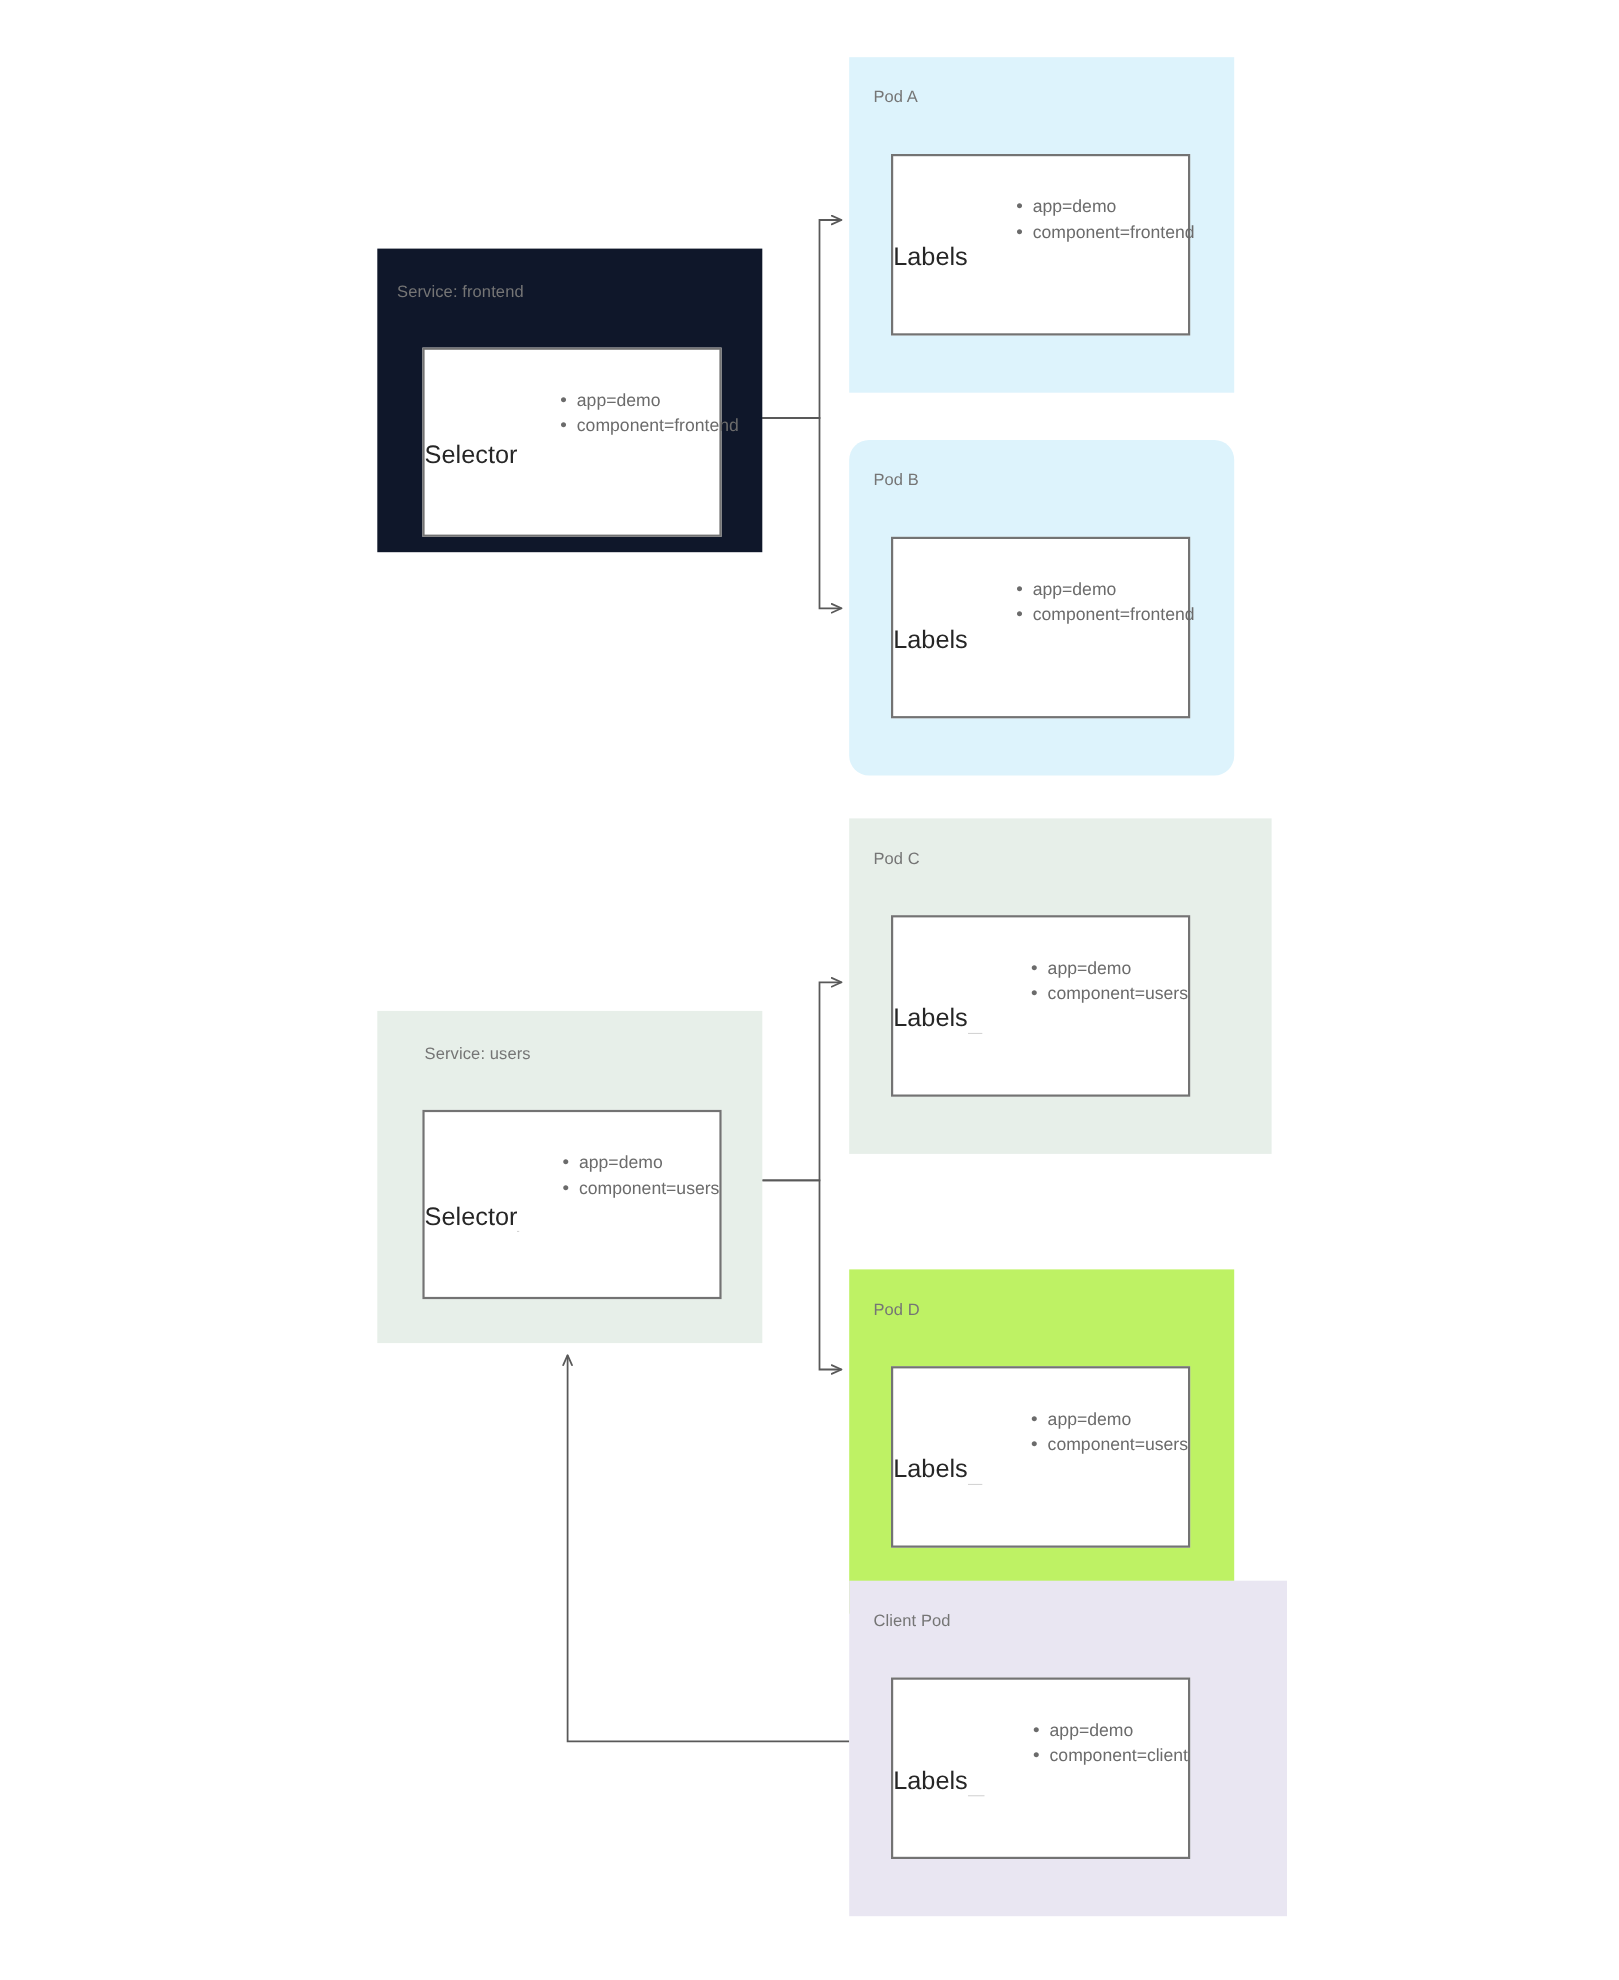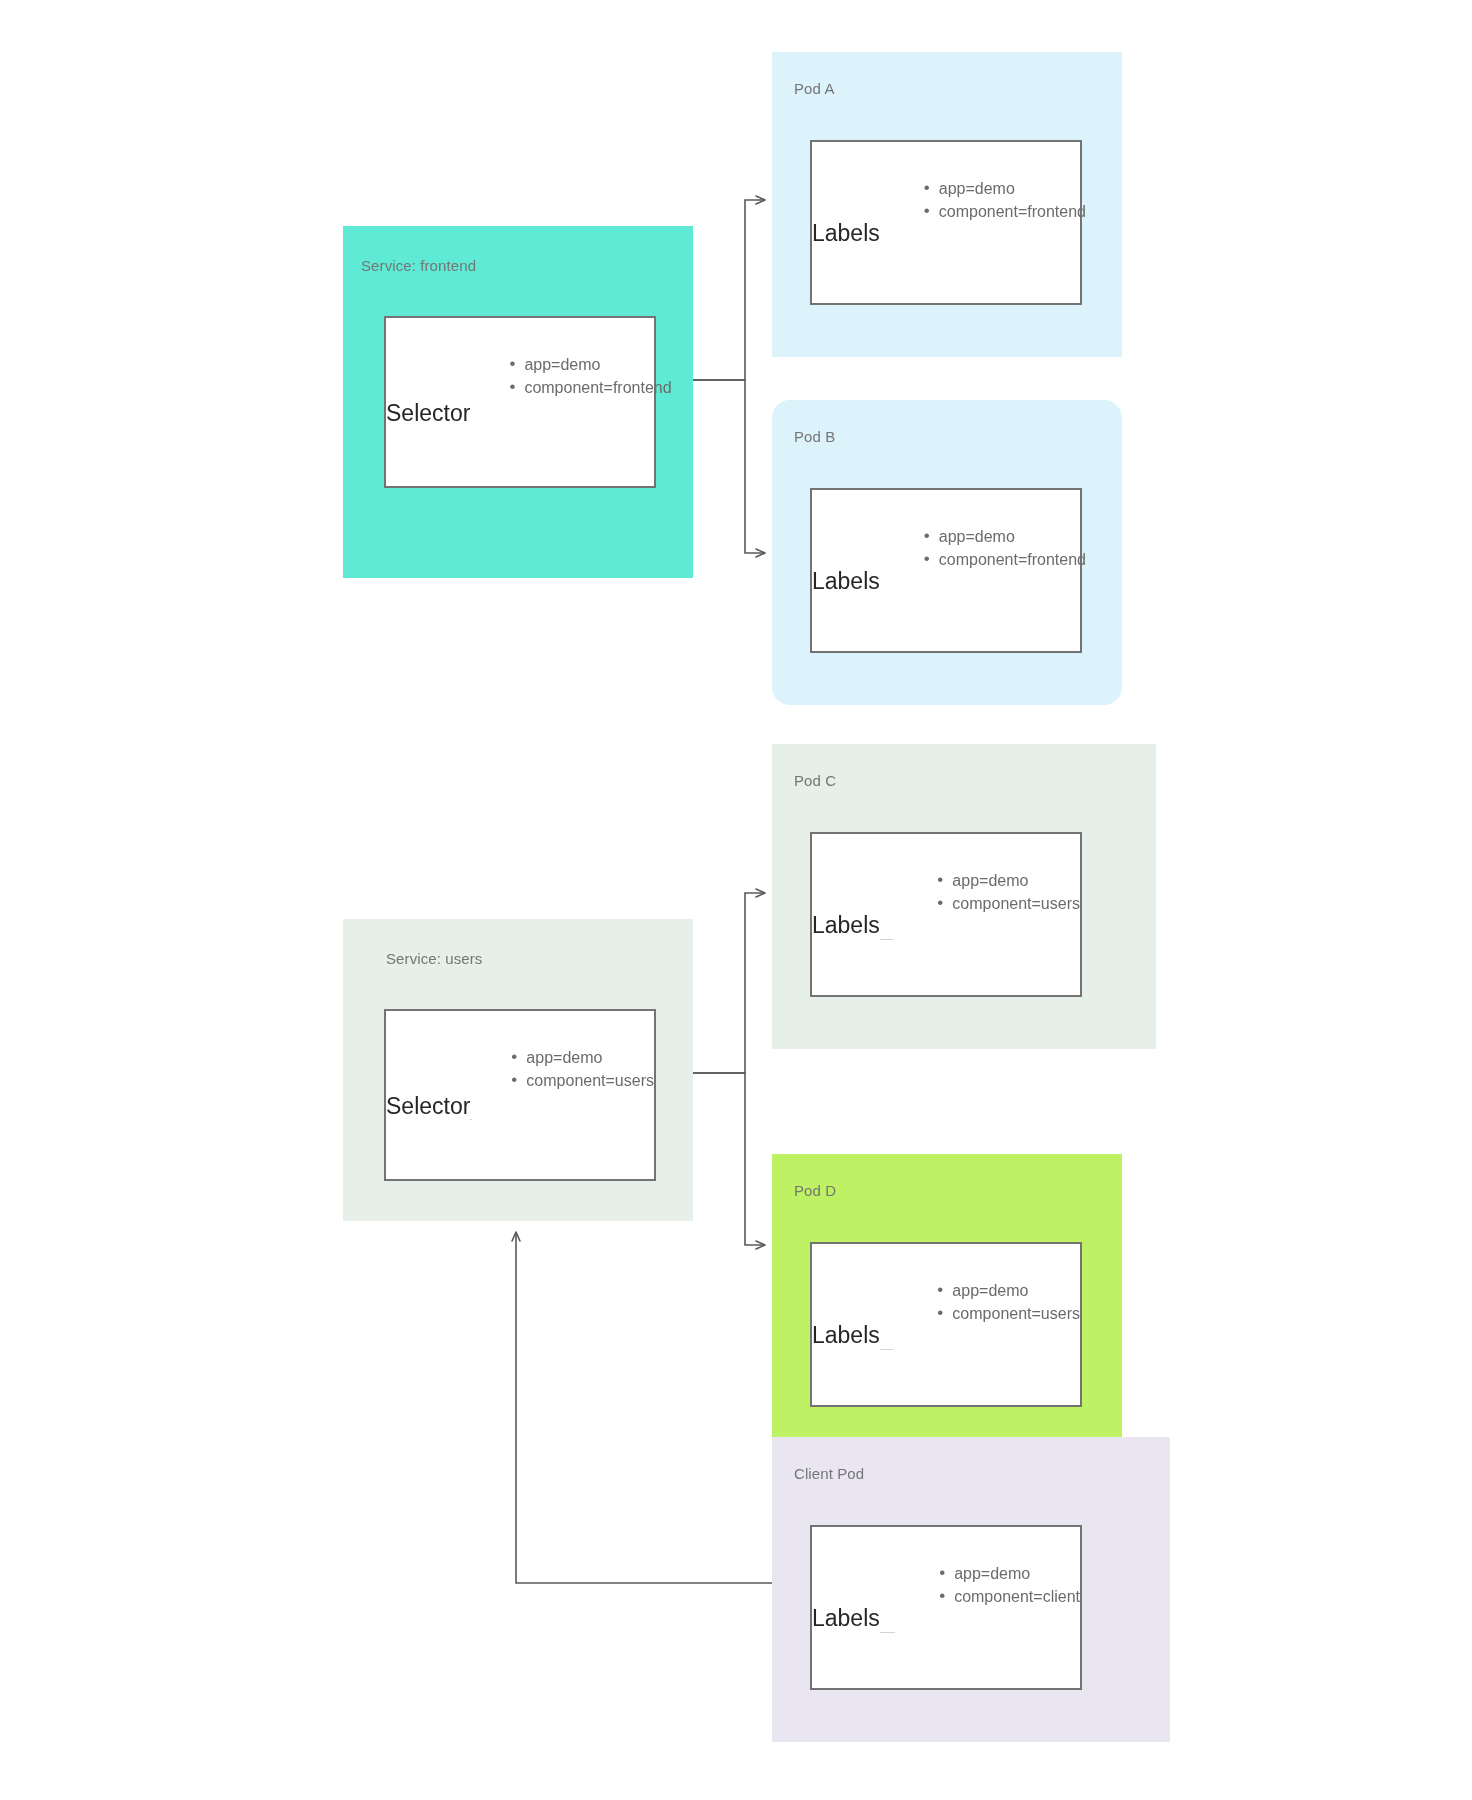--- a/index.html
+++ b/index.html
@@ -172,21 +172,21 @@
     <div class="card" style="left:38px; top:88px; width:272px; height:165px; padding:22px 0 0 0;">
       <div class="card-title">Labels</div>
       <div class="card-rule" style="width:208px; margin-top:27px;"></div>
       <ul class="card-list" style="margin-left:42px; margin-top:13px;">
         <li>app=demo</li>
         <li>component=client</li>
       </ul>
     </div>
   </div>
 
-  <div class="panel" style="left:343px; top:226px; width:350px; height:352px; background:#5eead4;">
+  <div class="panel" style="left:343px; top:226px; width:350px; height:276px; background:#0f172a;">
     <div class="panel-title" style="left:18px; top:31px;">Service: frontend</div>
     <div class="card" style="left:41px; top:90px; width:272px; height:172px; padding:22px 0 0 0;">
       <div class="card-title">Selector</div>
       <div class="card-rule" style="width:208px; margin-top:27px;"></div>
       <ul class="card-list" style="margin-left:37px; margin-top:13px;">
         <li>app=demo</li>
         <li>component=frontend</li>
       </ul>
     </div>
   </div>

